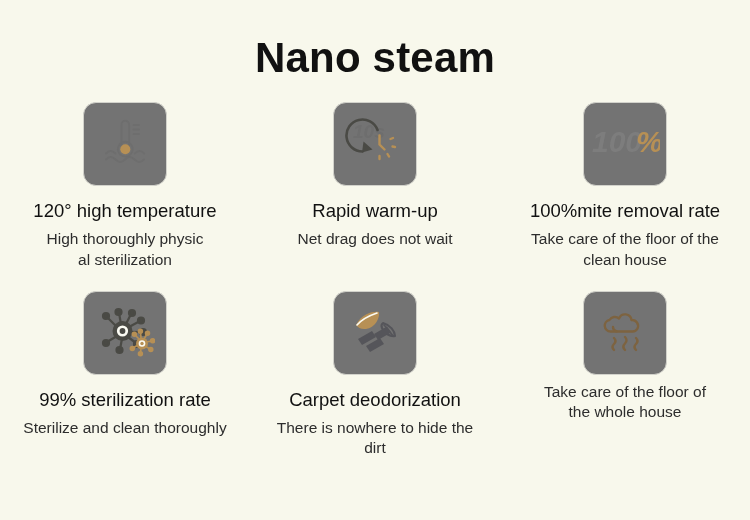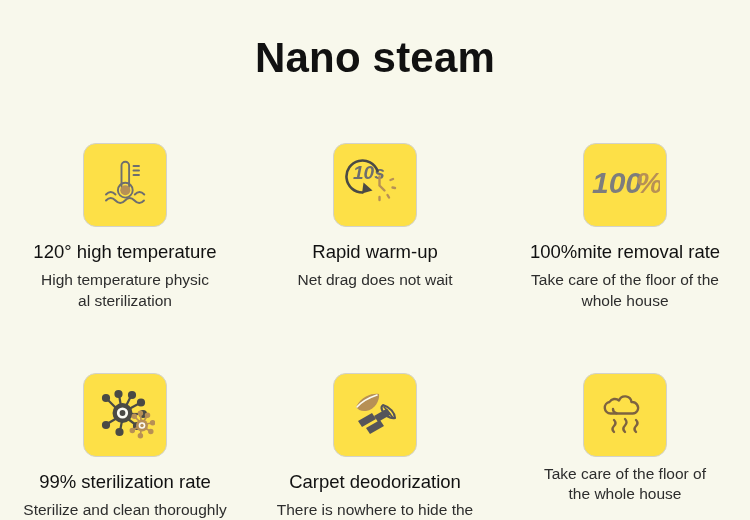--- a/index.html
+++ b/index.html
@@ -47,25 +47,24 @@
     display:flex;
     flex-direction:column;
     align-items:center;
     padding:0 8px;
   }
 
   .icon-box {
     width:84px; height:84px;
     border:1px solid #d2d2cb;
     border-radius:13px;
-    background:#fde047;
+    background:#737373;
     display:flex;
     align-items:center;
     justify-content:center;
-    margin-top:41px;
   }
 
   .feature-title {
     margin-top:14px;
     font-size:18.5px;
     font-weight:normal;
     color:#111111;
     text-align:center;
     line-height:1.2;
     white-space:nowrap;
@@ -110,21 +109,21 @@
               <path d="M11 41.5c3.2-3.4 6.3-3.4 9.5 0M39.8 41.5c3.2-3.4 6.3-3.4 9.5 0"></path>
               <path d="M11 47.5c3.2-3.4 6.3-3.4 9.5 0 3.2 3.4 6.3 3.4 9.5 0 3.2-3.4 6.3-3.4 9.5 0 3.2 3.4 6.3 3.4 9.5 0"></path>
             </g>
             <circle cx="30.3" cy="37.2" r="5" fill="#b79055"></circle>
             <rect x="28.9" y="16" width="2.6" height="18" rx="1.3" fill="#b79055" opacity="0.0"></rect>
           </svg>
         </span>
       </div>
       <div class="feature-title">120° high temperature</div>
       <div class="feature-desc">
-        <div>High temperature physic</div>
+        <div>High thoroughly physic</div>
         <div>al sterilization</div>
       </div>
     </div>
 
     <div class="feature">
       <div class="icon-box">
         <span>
           <svg width="60" height="60" viewBox="0 0 60 60">
             <text class="ten-s" x="8" y="26" aria-label="10s">10s</text>
             <g fill="none" stroke="#4a4a45" stroke-width="2.6" stroke-linecap="round">
@@ -152,21 +151,21 @@
         <span>
           <svg width="70" height="40" viewBox="0 0 70 40">
             <text class="pct-100 pct-num" x="2" y="30" aria-label="100">100</text>
             <text class="pct-100 pct-sym" x="46" y="30" aria-label="%">%</text>
           </svg>
         </span>
       </div>
       <div class="feature-title">100%mite removal rate</div>
       <div class="feature-desc">
         <div>Take care of the floor of the</div>
-        <div>whole house</div>
+        <div>clean house</div>
       </div>
     </div>
 
     <div class="feature row2">
       <div class="icon-box">
         <span>
           <svg width="60" height="60" viewBox="0 0 60 60">
             <g stroke="#4a4a45" stroke-width="2.2" fill="#4a4a45">
               <line x1="22" y1="26" x2="12" y2="16"></line>
                 <circle cx="11" cy="15" r="3"></circle>

